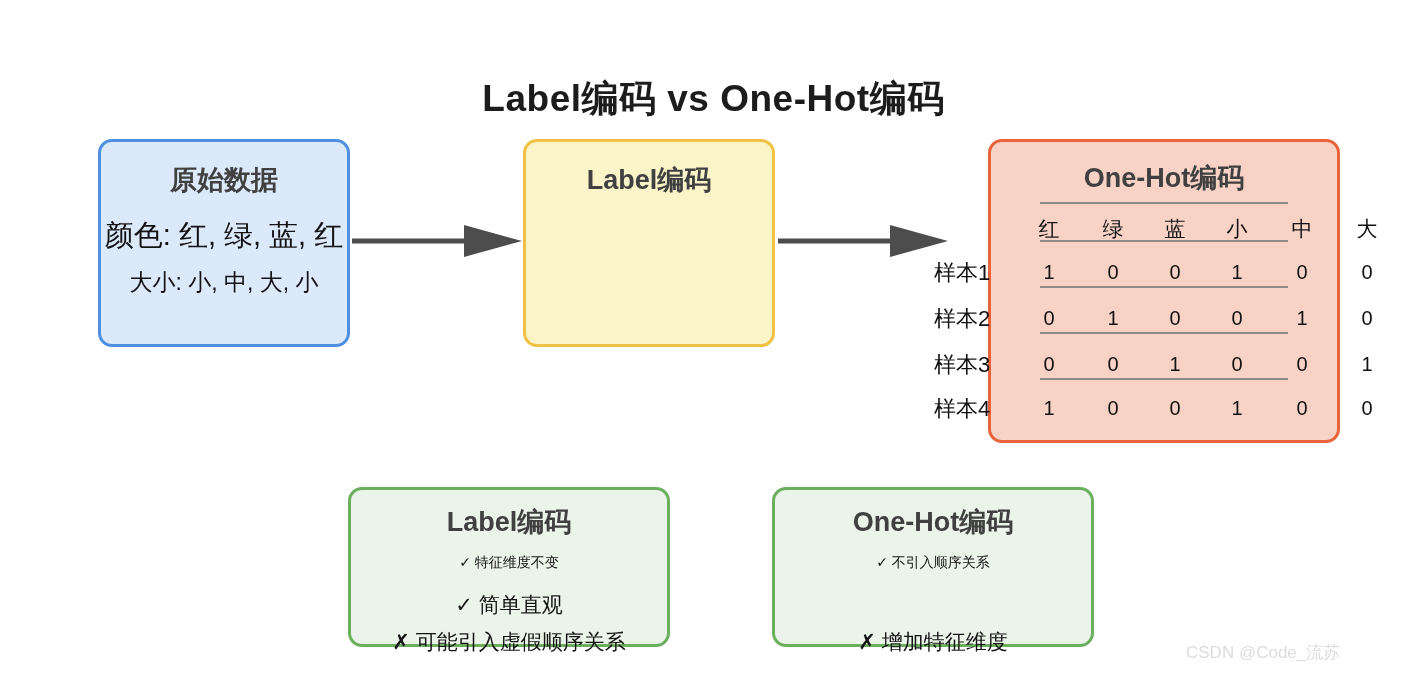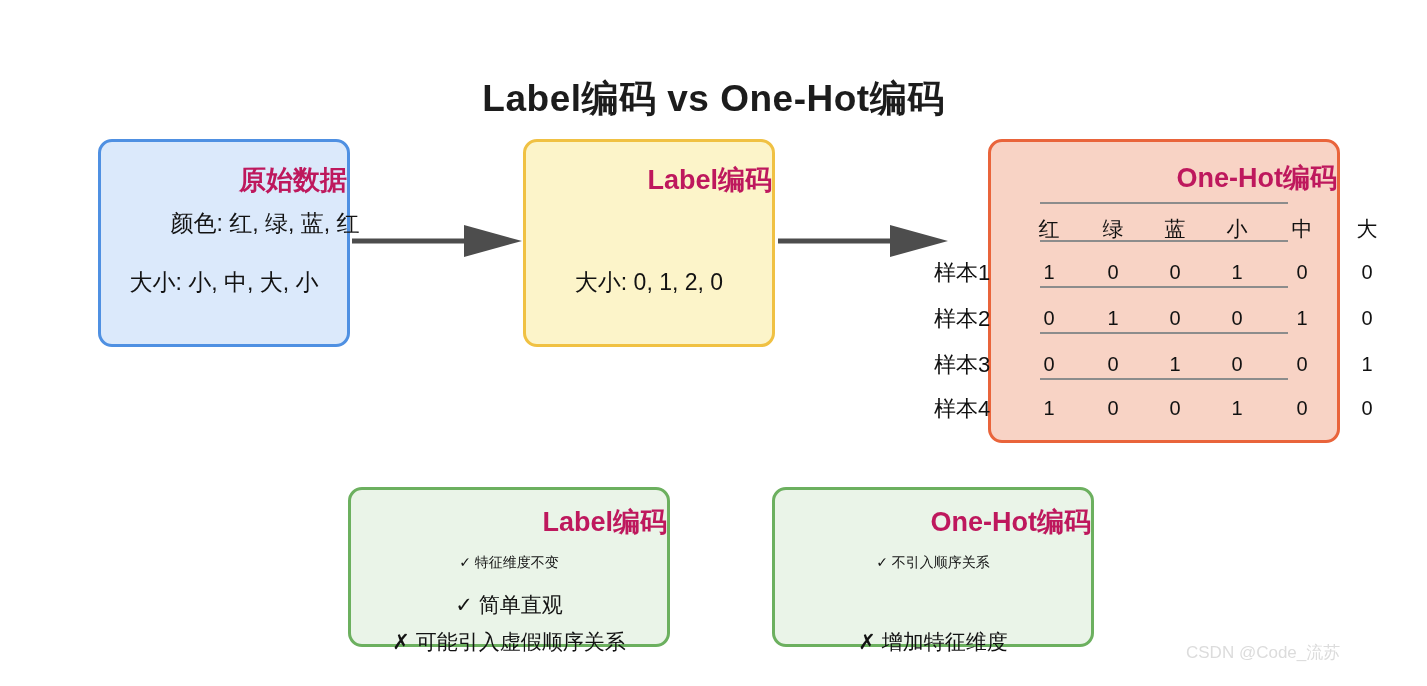--- a/index.html
+++ b/index.html
@@ -36,43 +36,43 @@
   
   .box {
     position: absolute;
     box-sizing: border-box;
     border-radius: 14px;
   }
   .box-title {
     position: absolute;
     left: 0;
     width: 100%;
-    text-align: right;
+    text-align: center;
     font-weight: bold;
-    color: #be185d;
+    color: #404040;
   }
   .box-line {
     position: absolute;
     left: 0;
     width: 100%;
     text-align: center;
     color: #121212;
   }
 
   
   #box-source {
     left: 98px;
     top: 139px;
     width: 252px;
     height: 208px;
     background: #dbe9fb;
     border: 3px solid #4f90e2;
   }
   #box-source .box-title { top: 20px; font-size: 27px; }
-  #box-source .l1 { top: 66px; font-size: 23px; padding-left: 41px; }
+  #box-source .l1 { top: 74px; font-size: 29px; }
   #box-source .l2 { top: 125px; font-size: 23px; }
 
   
   #box-label {
     left: 523px;
     top: 139px;
     width: 252px;
     height: 208px;
     background: #fcf4c9;
     border: 3px solid #f0c143;
@@ -184,21 +184,20 @@
 
   <div class="arrow" id="arrow-1">
     <svg width="172" height="34" viewBox="0 0 172 34">
       <line x1="0" y1="17" x2="128" y2="17" stroke="#4d4d4d" stroke-width="5"></line>
       <polygon points="112,1 170,17 112,33" fill="#4d4d4d"></polygon>
     </svg>
   </div>
 
   <div class="box" id="box-label">
     <div class="box-title">Label编码</div>
-    <div class="box-line l2">大小: 0, 1, 2, 0</div>
   </div>
 
   <div class="arrow" id="arrow-2">
     <svg width="172" height="34" viewBox="0 0 172 34">
       <line x1="0" y1="17" x2="128" y2="17" stroke="#4d4d4d" stroke-width="5"></line>
       <polygon points="112,1 170,17 112,33" fill="#4d4d4d"></polygon>
     </svg>
   </div>
 
   <div class="box" id="box-onehot">

